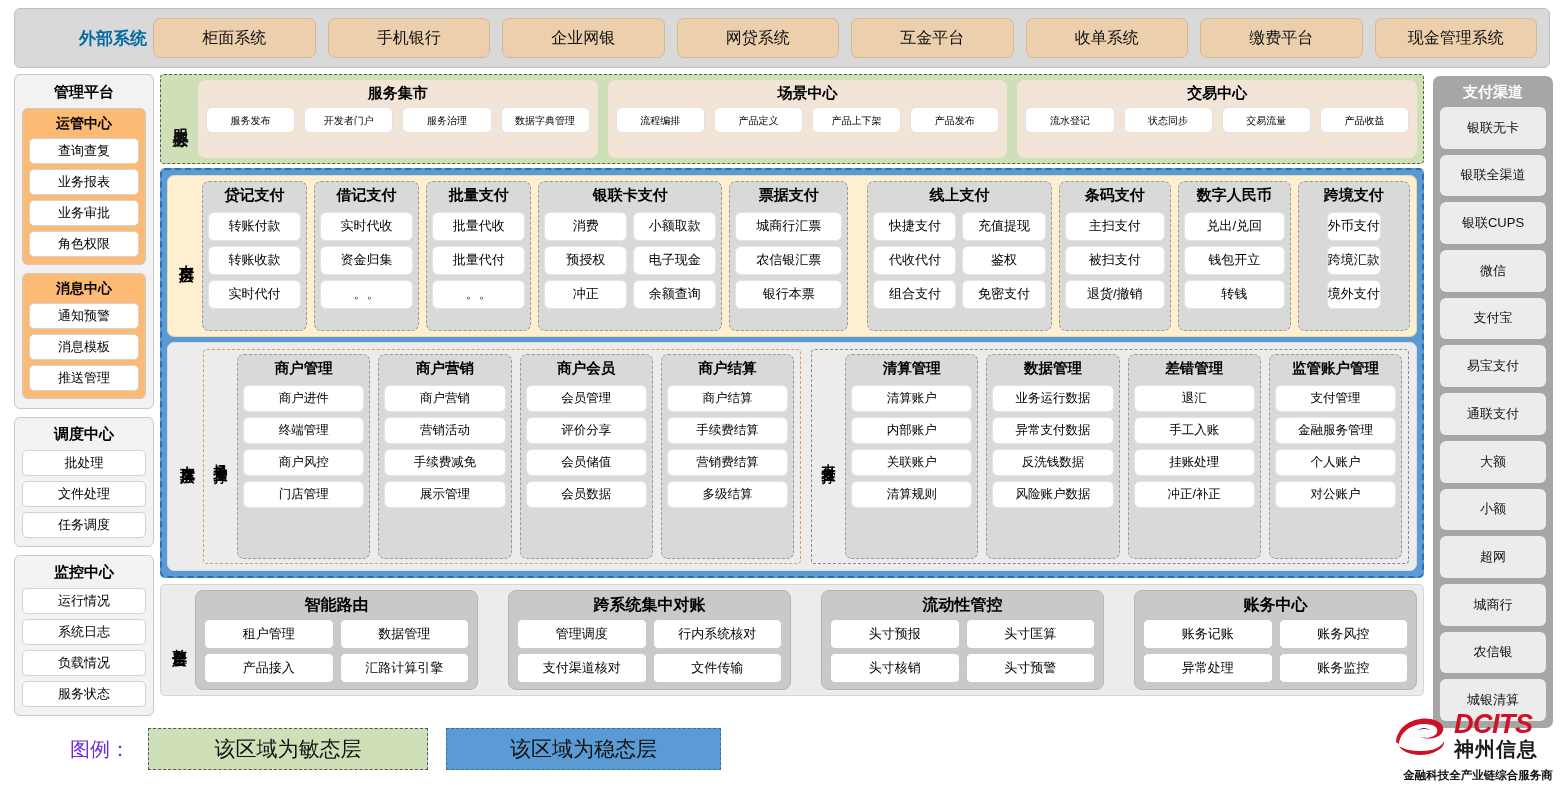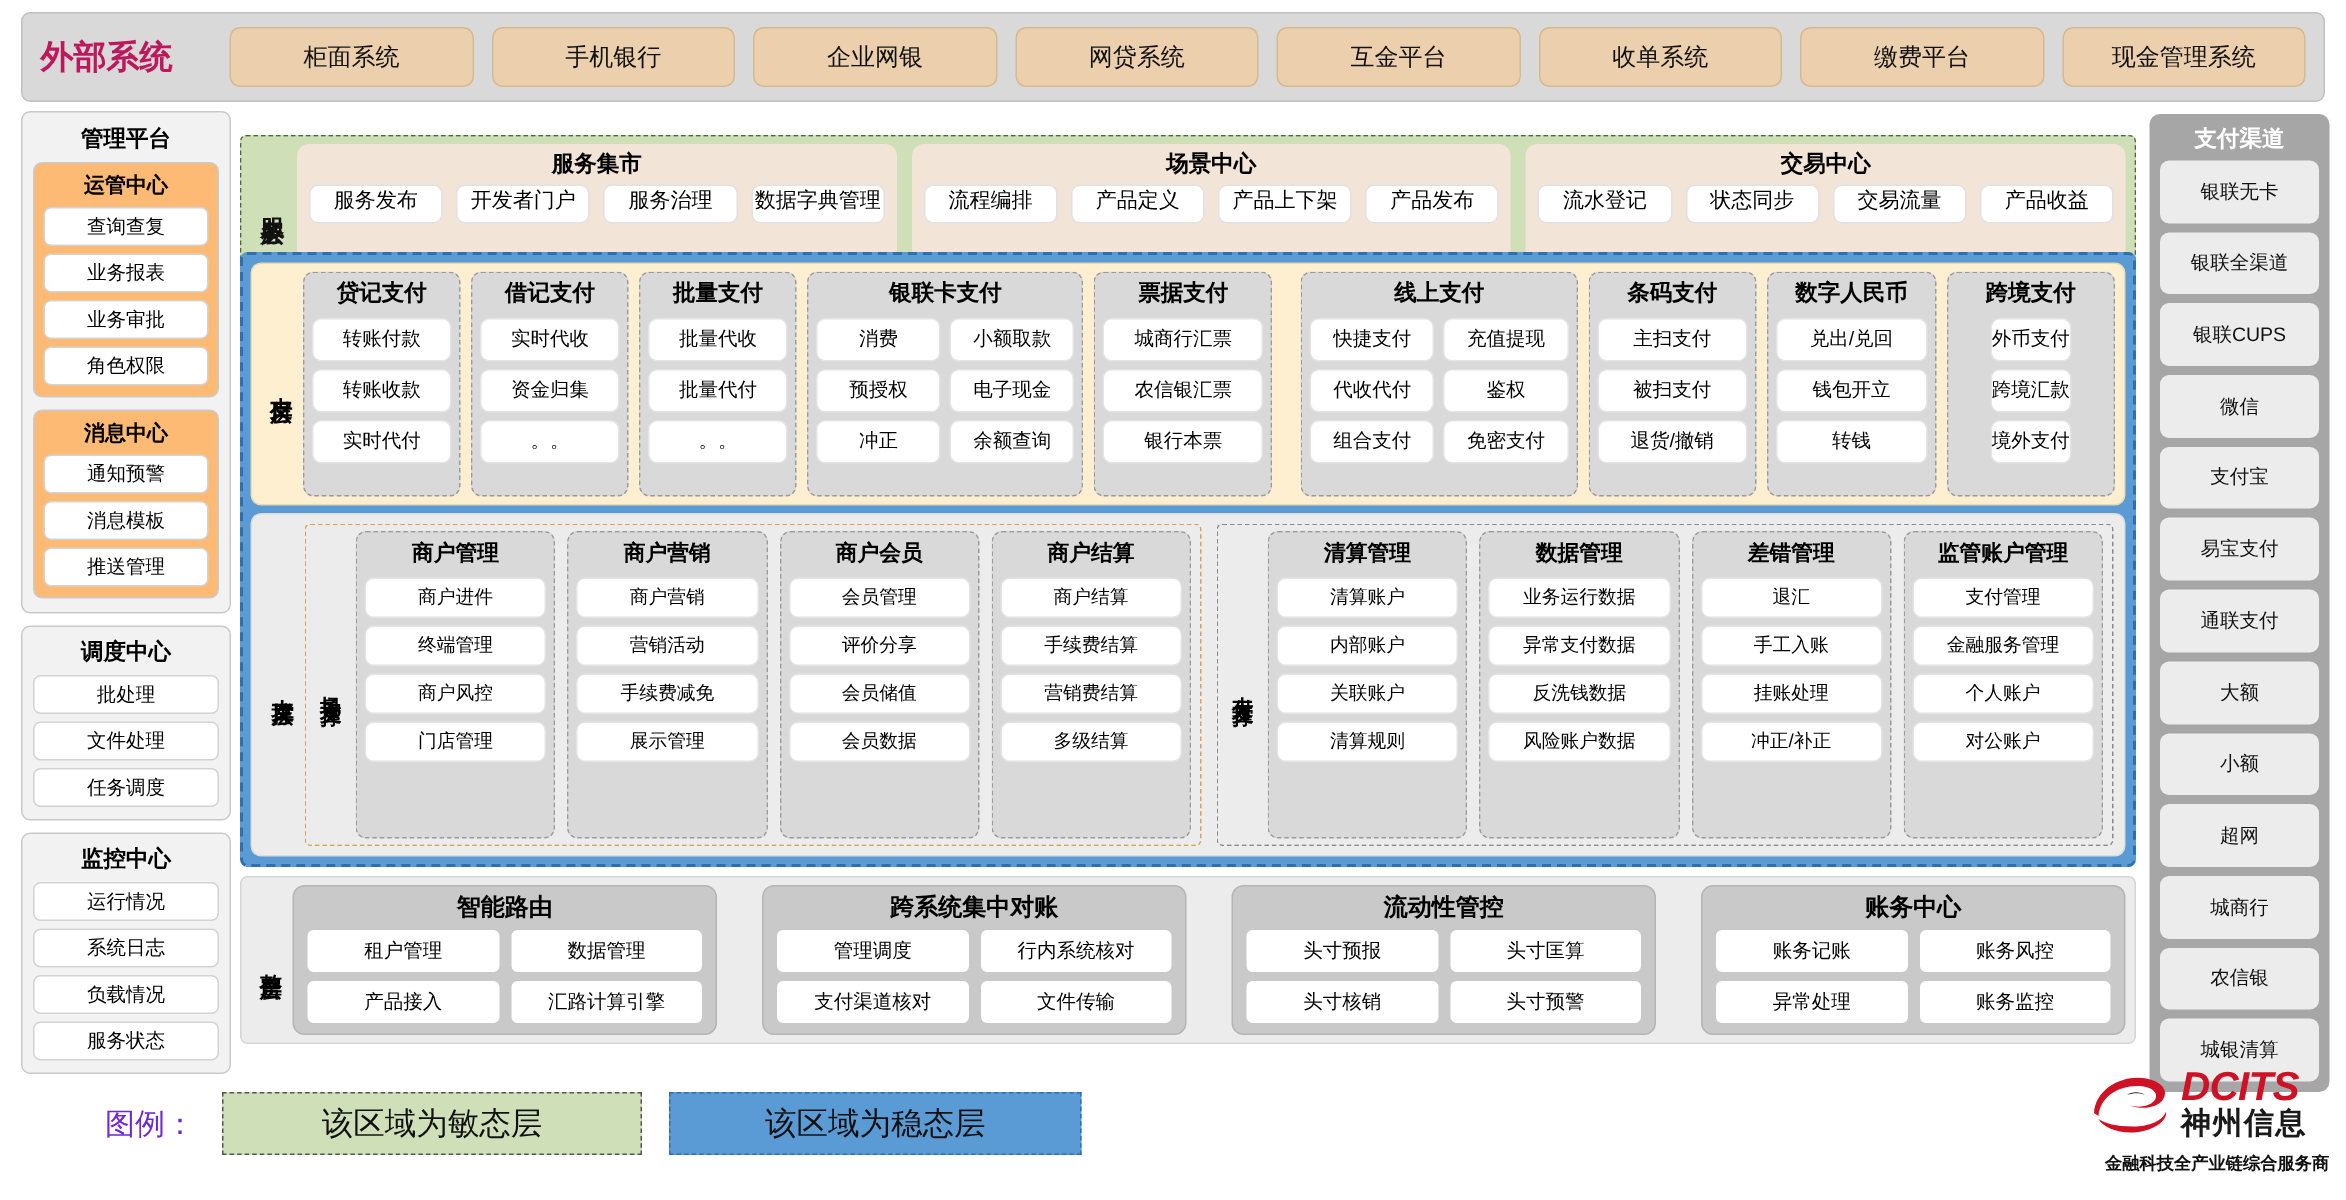--- a/index.html
+++ b/index.html
@@ -27,21 +27,21 @@
     padding:4px 5px 6px 5px; display:flex; flex-direction:column; gap:5px;
   }
   .grpbox > .gt{ font-weight:bold; text-align:center; white-space:nowrap; }
 
   
   .ext{
     position:absolute; left:14px; top:8px; width:1536px; height:60px;
     background:#d9d9d9; border:1px solid #c0c0c0; border-radius:6px;
     display:flex; align-items:center; padding:0 12px;
   }
-  .ext-title{ font-size:22px; font-weight:bold; color:#be185d; width:120px; text-align:left; flex:0 0 auto;}
+  .ext-title{ font-size:17px; font-weight:bold; color:#0369a1; width:120px; text-align:right; flex:0 0 auto;}
   .ext-items{ display:flex; flex:1 1 auto; justify-content:space-between; gap:12px; padding-left:6px;}
   .ext-items .chip{
     flex:1 1 0; height:40px; background:#ecd0ad; border:1px solid #d5b98f; border-radius:7px;
     display:flex; align-items:center; justify-content:center; font-size:16px; color:#111;
   }
 
   
   .leftcol{ position:absolute; left:14px; top:74px; width:140px; }
   .mgmt{
     background:#f2f2f2; border:1px solid #c9c9c9; border-radius:6px;
@@ -61,31 +61,31 @@
     padding:5px 7px 8px 7px; margin-top:8px;
   }
   .standalone > .ct{ font-size:15px; font-weight:bold; text-align:center; padding:2px 0 6px; }
   .standalone .leaf{ height:26px; font-size:13px; margin-bottom:5px; }
   .standalone .leaf:last-child{ margin-bottom:0; }
 
   
   .svc{
     position:absolute; left:160px; top:74px; width:1264px; height:90px;
     background:#cfe0b8; border:1px dashed #4a6b32; border-radius:4px;
-    display:flex; align-items:stretch; padding:5px 6px;margin-top:16px;
+    display:flex; align-items:stretch; padding:5px 6px;
   }
   .svc .vtitle{ font-size:16px; width:26px; color:#111; flex:0 0 auto; }
   .svc-groups{ display:flex; flex:1 1 auto; gap:10px; padding-left:5px; }
   .svc-group{
     flex:1 1 0; background:#f2e4d6; border-radius:8px;
     display:flex; flex-direction:column; align-items:center; padding:3px 8px 6px;
   }
   .svc-group .gt{ font-size:15px; font-weight:bold; padding:1px 0 4px; }
   .svc-row{ display:flex; gap:9px; width:100%; justify-content:center; }
-  .svc-row .leaf{ flex:1 1 0; height:26px; font-size:14px; border-radius:6px; border-color:#e2e2e2;font-family:Liberation Mono, monospace; }
+  .svc-row .leaf{ flex:1 1 0; height:26px; font-size:10px; border-radius:6px; border-color:#e2e2e2; }
 
   
   .stable{
     position:absolute; left:160px; top:168px; width:1264px; height:410px;
     background:#5b9bd5; border:2px dashed #2f6fae; border-radius:5px;
     padding:5px; display:flex; flex-direction:column; gap:5px;
   }
 
   
   .pay{

